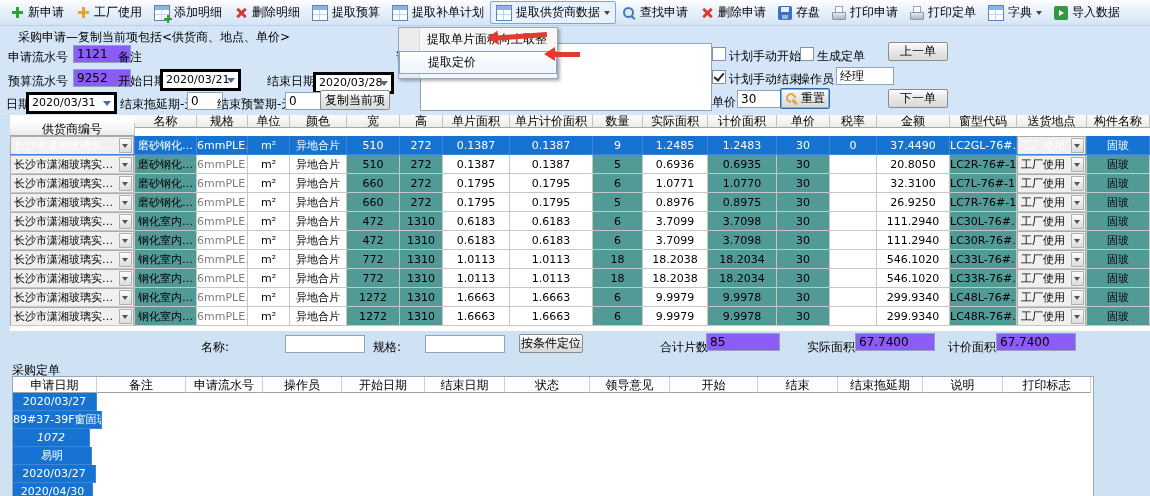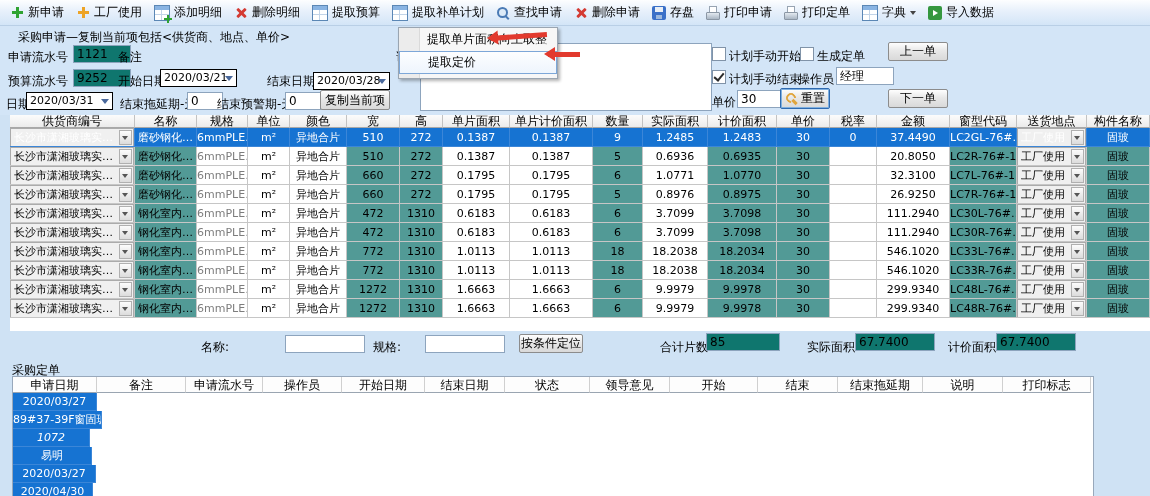--- a/index.html
+++ b/index.html
@@ -39,23 +39,23 @@
   .ic-import{background:#35973f;border-radius:2px}
   .ic-import::after{content:"";position:absolute;left:5px;top:4px;border:3px solid transparent;border-left:5px solid #fff}
   .ic-wrench::before{content:"";position:absolute;left:1px;top:1px;width:6px;height:6px;border:2px solid #e0a53c;border-radius:50%;border-bottom-color:transparent;transform:rotate(-45deg)}
   .ic-wrench::after{content:"";position:absolute;left:8px;top:7px;width:3px;height:6px;background:#e0a53c;transform:rotate(-45deg)}
 
   
   .form-panel{position:absolute;left:0;top:26px;width:1150px;height:89px;background:#d3e5f7}
   .lbl{position:absolute;white-space:nowrap;font-size:12px}
   .tbox{position:absolute;height:16px;line-height:16px;background:#fff;border:1px solid #8da4bd;
     font-size:12px;padding:0 3px;overflow:hidden;white-space:nowrap;box-sizing:content-box}
-  .tbox.gray{background:#0f766e}
+  .tbox.gray{background:#8b5cf6}
   .area{position:absolute;background:#fff;border:1px solid #8da4bd}
-  .datebox{position:absolute;height:16px;line-height:16px;background:#fff;border:1px solid #000000;
+  .datebox{position:absolute;height:16px;line-height:16px;background:#fff;border:3px solid #000000;
     font-size:11px;padding:0 14px 0 3px;white-space:nowrap}
   .datebox::after{content:"";position:absolute;right:3px;top:6px;border:4px solid transparent;border-top:5px solid #49689c}
   .checkbox{position:absolute;width:12px;height:12px;background:#fff;border:1px solid #8093a8}
   .checkbox.checked::after{content:"";position:absolute;left:3px;top:0;width:4px;height:8px;
     border-right:2px solid #2b2b2b;border-bottom:2px solid #2b2b2b;transform:rotate(40deg)}
   .btn{position:absolute;display:flex;align-items:center;justify-content:center;gap:2px;
     background:linear-gradient(#fefefe,#e8e8e8 45%,#d9d9d9);border:1px solid #8c8c8c;border-radius:2px;
     font-size:12px;box-sizing:border-box;white-space:nowrap}
   .btn.focus{border:1px solid #2f6ab0;box-shadow:0 0 0 1px #7fb0e0 inset}
 
@@ -123,20 +123,25 @@
         <span class="tb-label">删除明细</span>
       </div>
       <div class="tb-item">
         <span class="ic ic-grid"></span>
         <span class="tb-label">提取预算</span>
       </div>
       <div class="tb-item">
         <span class="ic ic-grid"></span>
         <span class="tb-label">提取补单计划</span>
       </div>
+      <div class="tb-item active">
+        <span class="ic ic-grid"></span>
+        <span class="tb-label">提取供货商数据</span>
+        <span class="tb-caret"></span>
+      </div>
       <div class="tb-item">
         <span class="ic ic-search"></span>
         <span class="tb-label">查找申请</span>
       </div>
       <div class="tb-item">
         <span class="ic ic-x-red"></span>
         <span class="tb-label">删除申请</span>
       </div>
       <div class="tb-item">
         <span class="ic ic-save"></span>
@@ -200,21 +205,21 @@
     <div class="tbox" style="left:737px;top:64px;width:36px">30</div>
     <div class="btn focus" style="left:780px;top:62px;width:50px;height:21px">
       <span class="ic ic-wrench"></span>
       <span>重置</span>
     </div>
     <div class="btn" style="left:888px;top:63px;width:60px;height:19px">下一单</div>
   </div>
 
   <div class="detail-area" id="detailTable">
       <div class="thead">
-        <div class="hcell" style="width: 125px;">供货商编号</div>
+        <div class="hcell" style="width: 125px; margin-top: 8px;">供货商编号</div>
         <div class="hcell" style="width: 62px;">名称</div>
         <div class="hcell" style="width: 51px;">规格</div>
         <div class="hcell" style="width: 42px;">单位</div>
         <div class="hcell" style="width: 57px;">颜色</div>
         <div class="hcell" style="width: 53px;">宽</div>
         <div class="hcell" style="width: 43px;">高</div>
         <div class="hcell" style="width: 67px;">单片面积</div>
         <div class="hcell" style="width: 83px;">单片计价面积</div>
         <div class="hcell" style="width: 50px;">数量</div>
         <div class="hcell" style="width: 65px;">实际面积</div>

